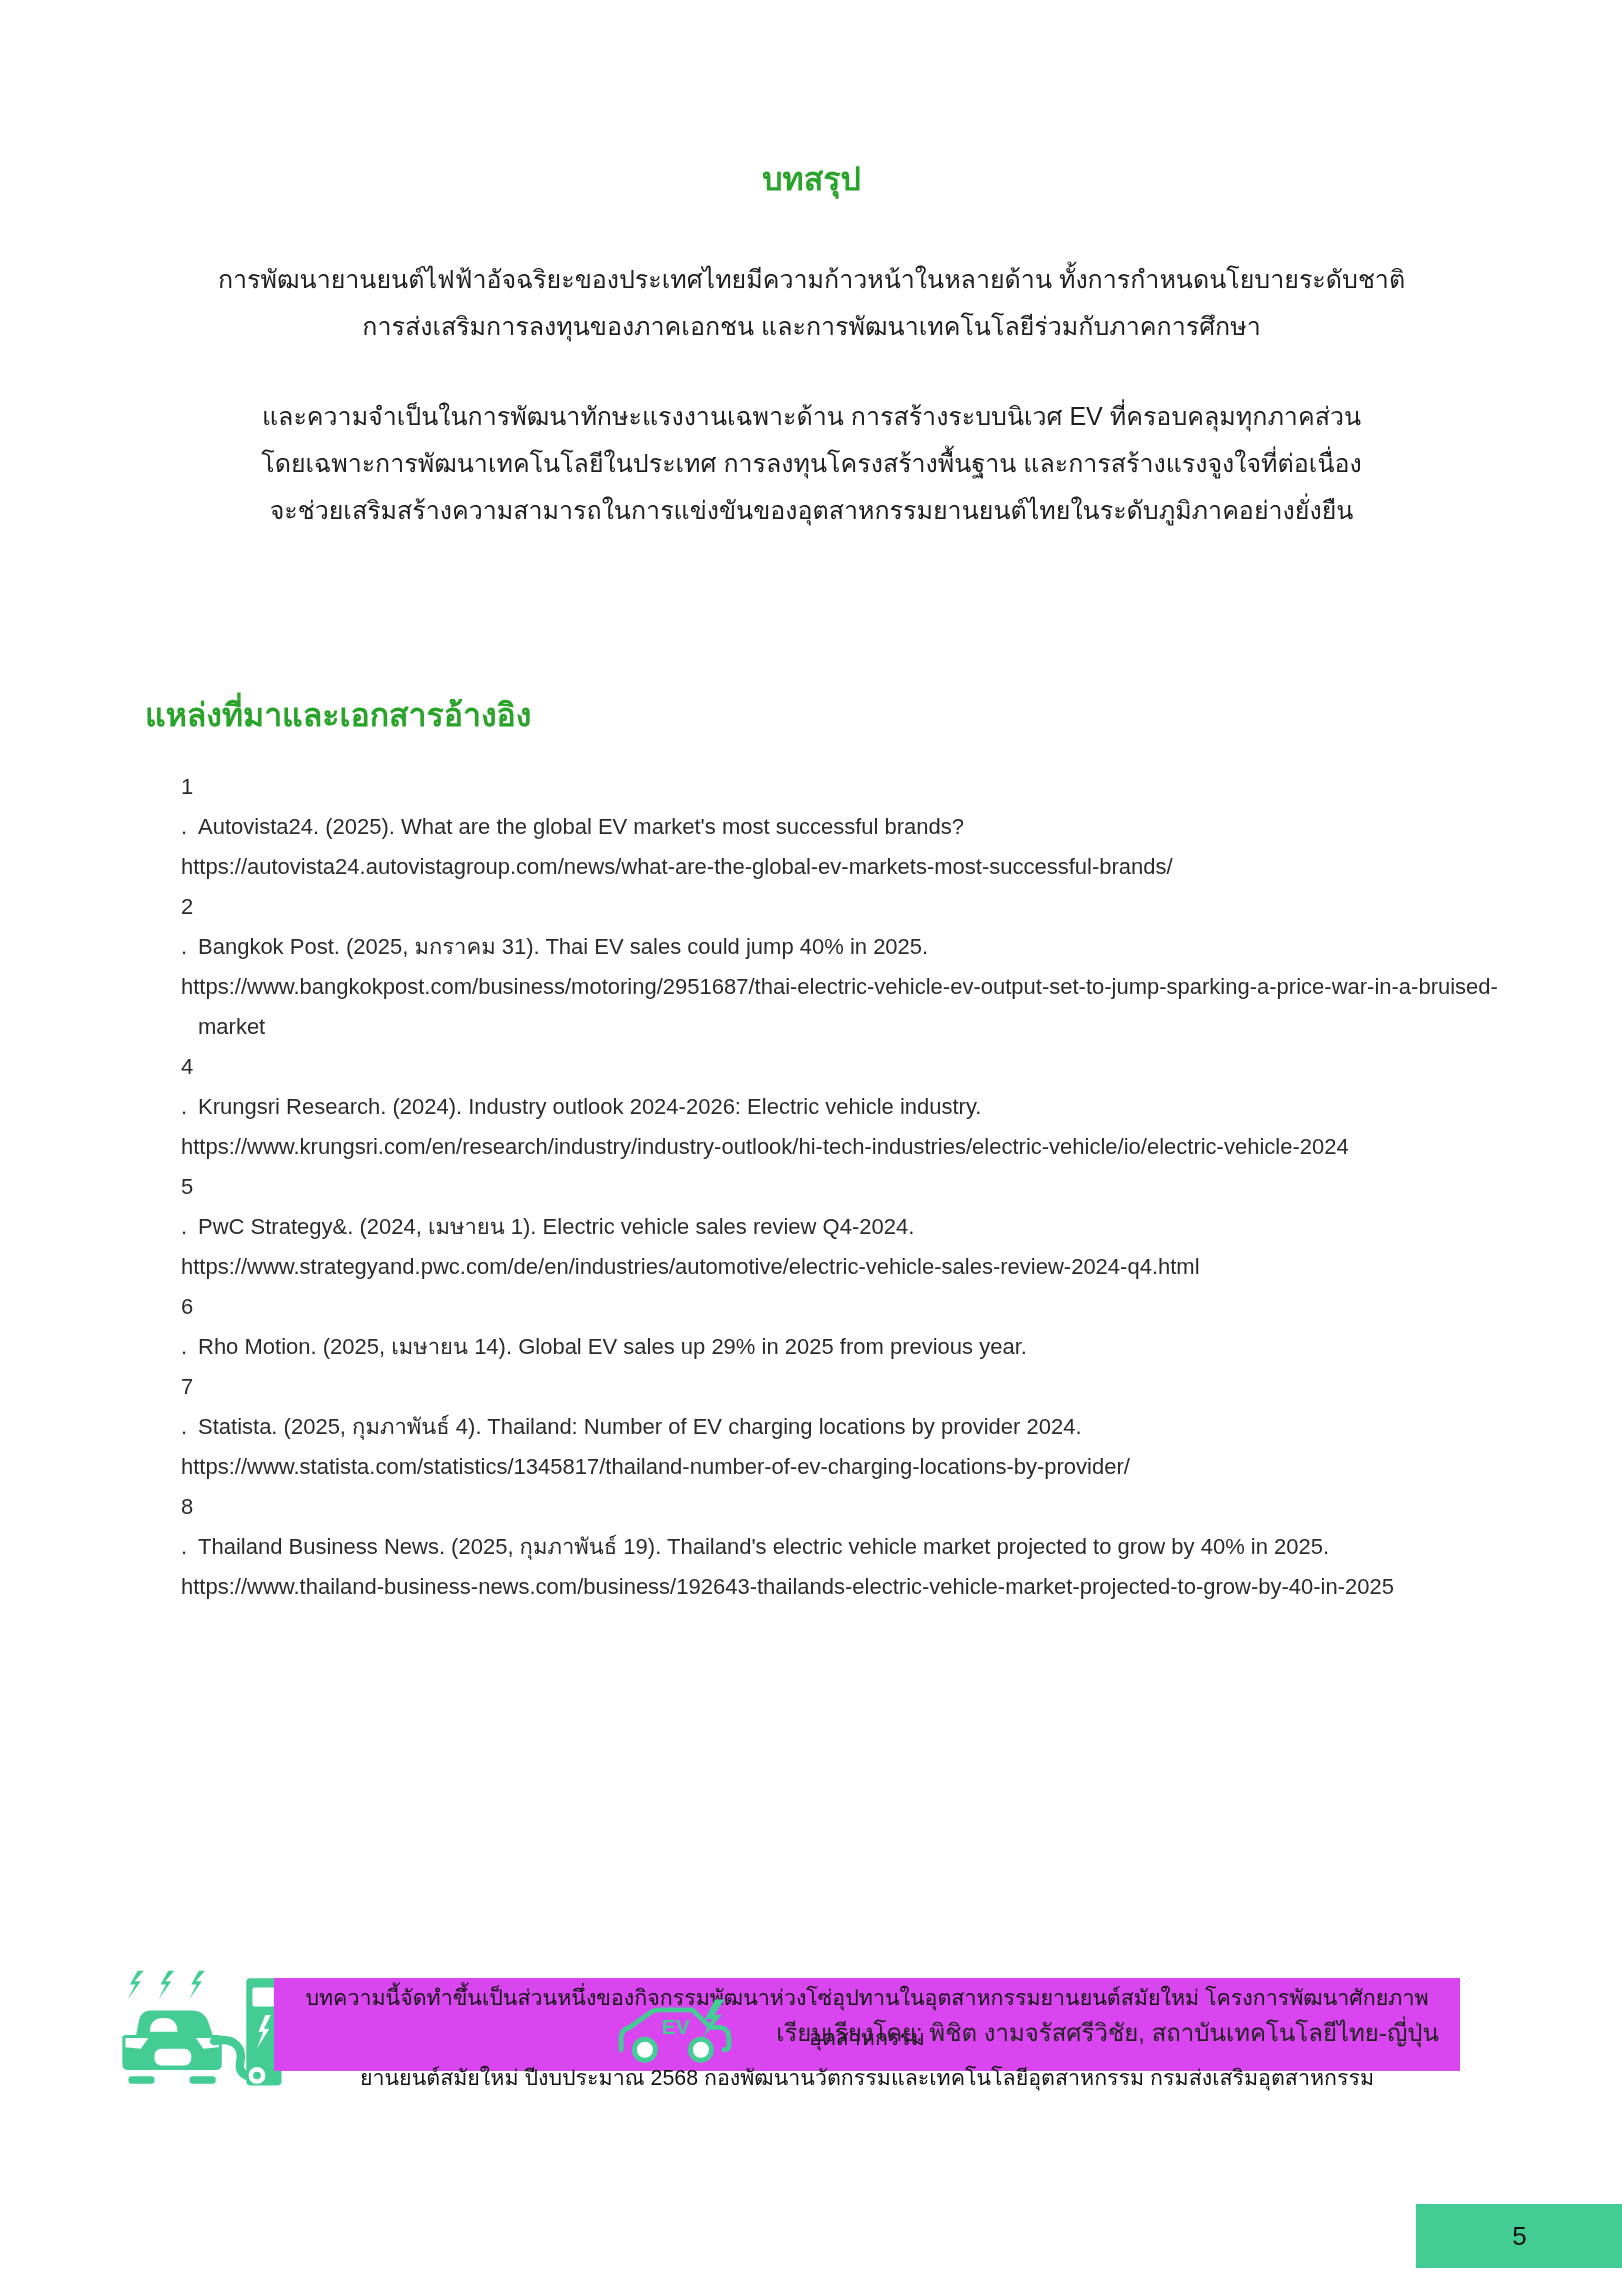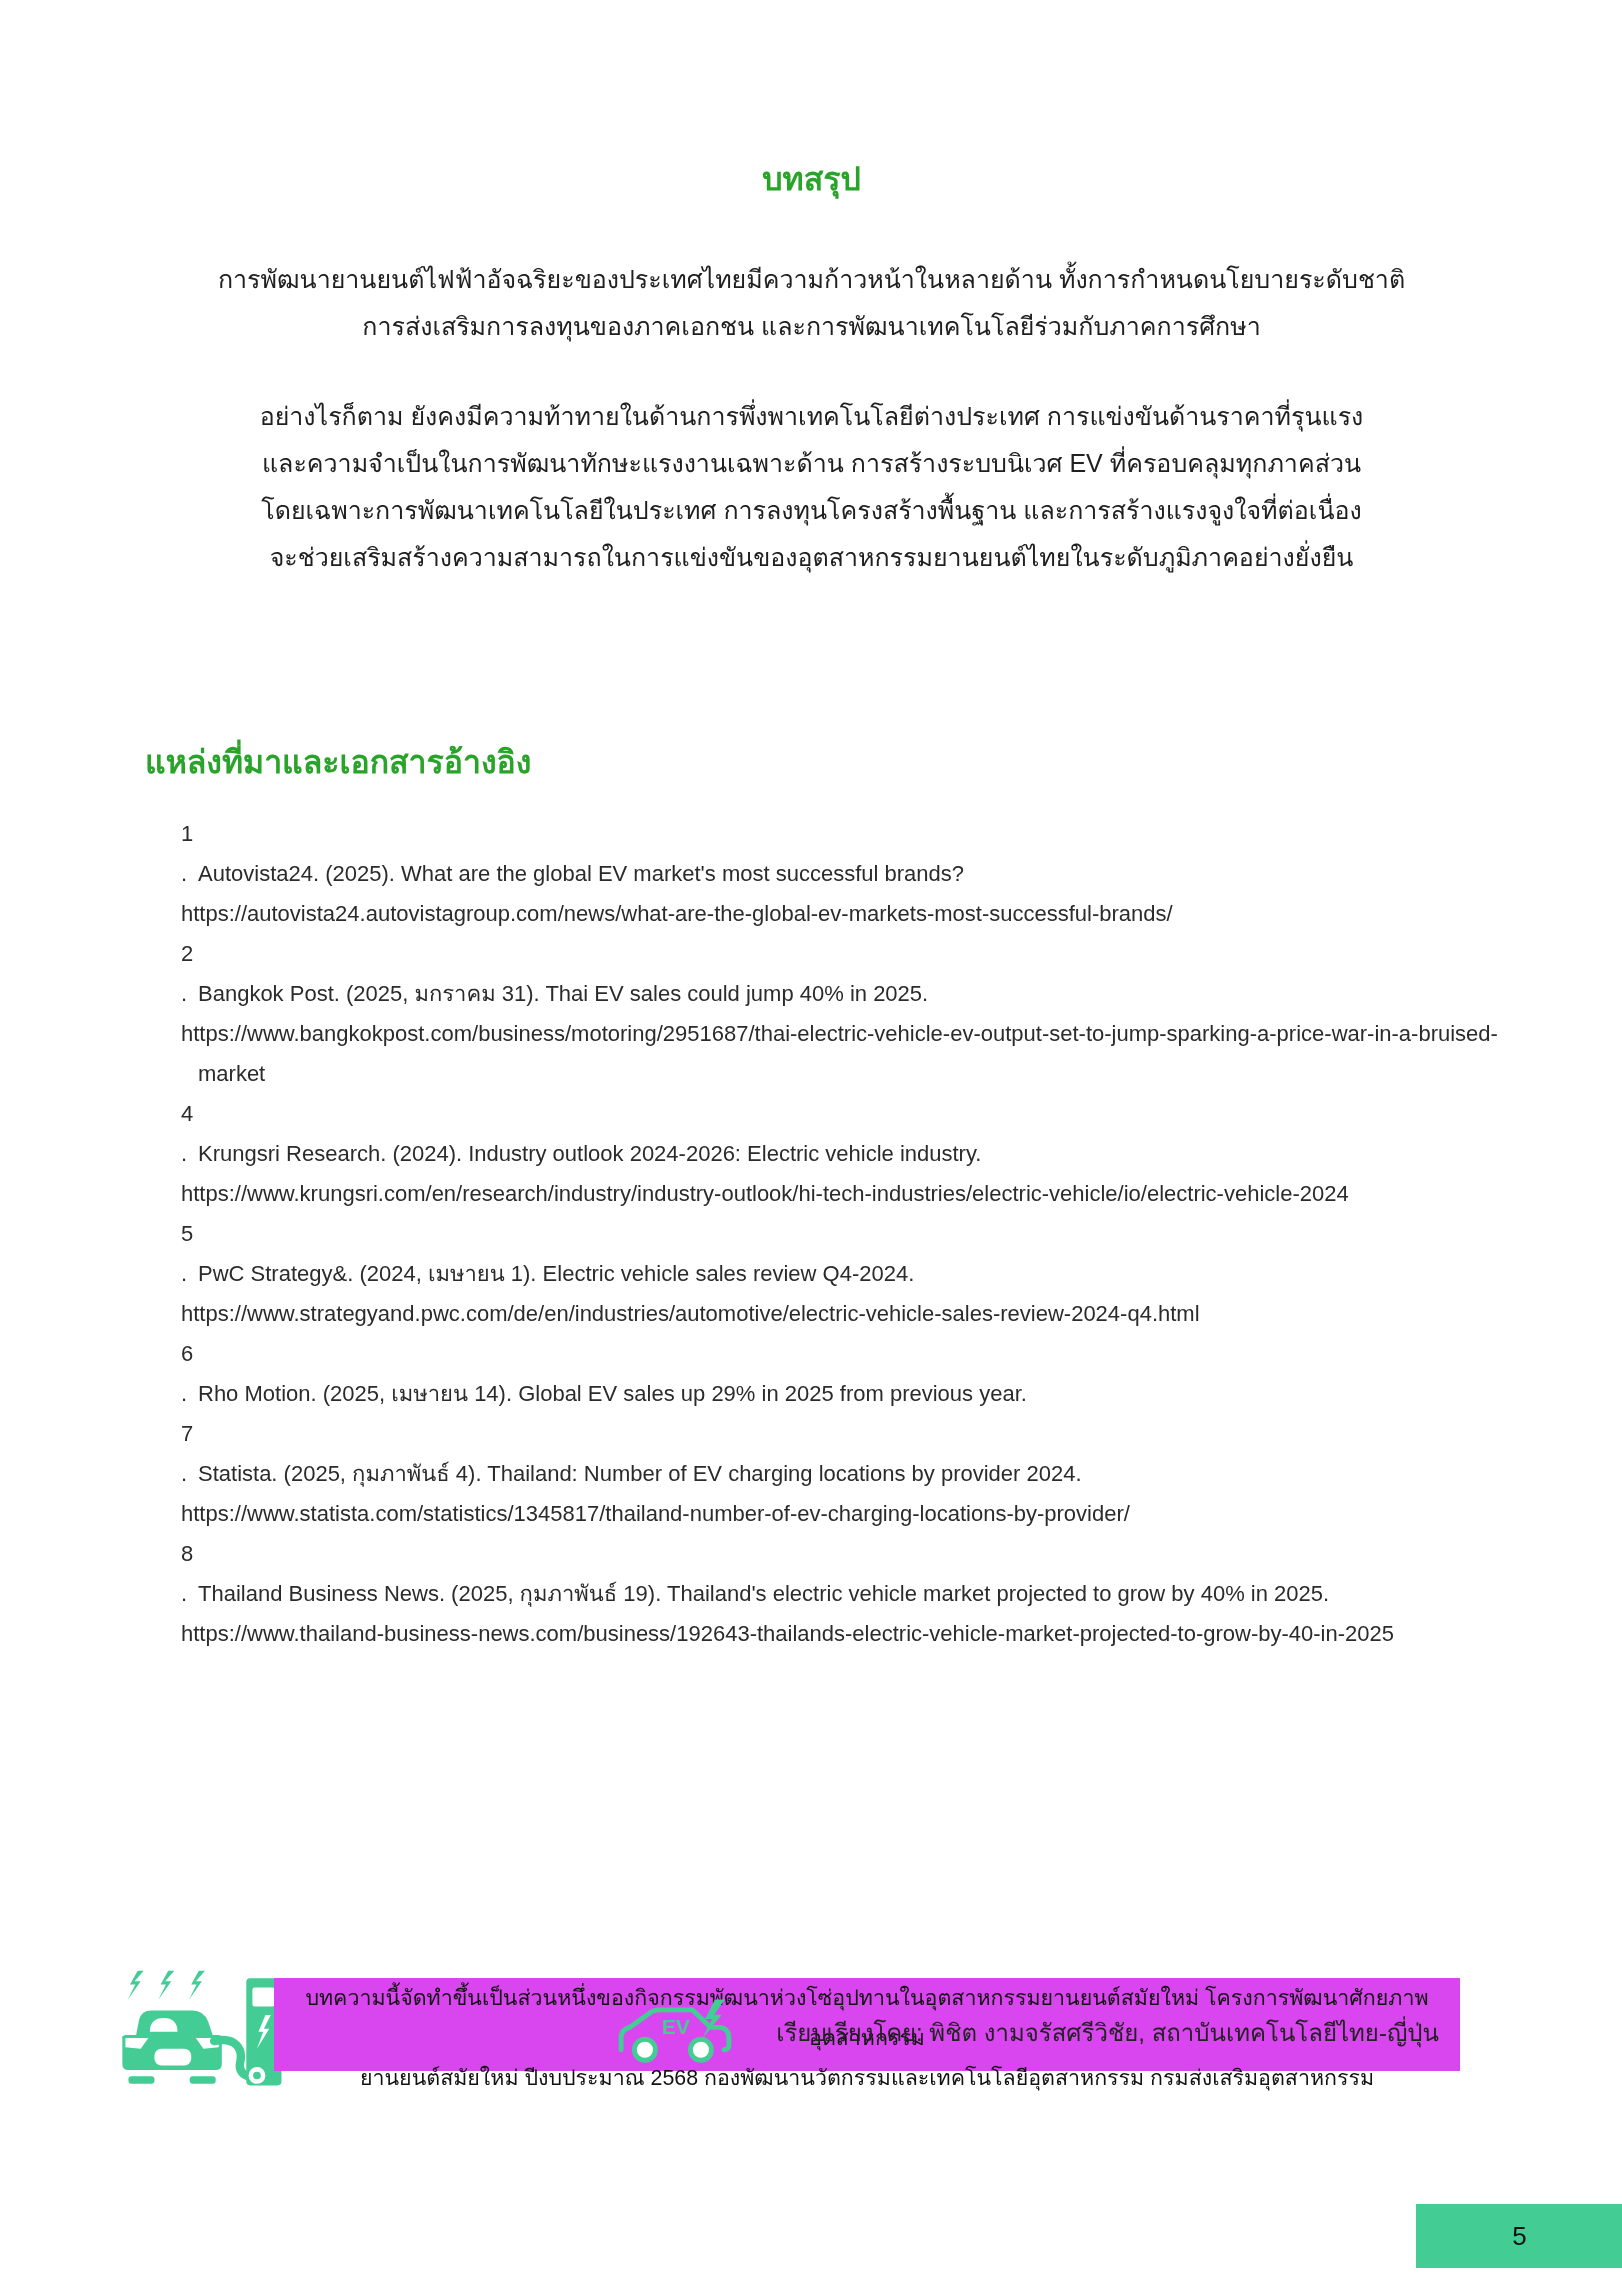--- a/index.html
+++ b/index.html
@@ -91,21 +91,20 @@
 <div class="page">
 
   <div class="page-title">บทสรุป</div>
 
   <div class="lead lead-1">
     <div>การพัฒนายานยนต์ไฟฟ้าอัจฉริยะของประเทศไทยมีความก้าวหน้าในหลายด้าน ทั้งการกำหนดนโยบายระดับชาติ</div>
     <div>การส่งเสริมการลงทุนของภาคเอกชน และการพัฒนาเทคโนโลยีร่วมกับภาคการศึกษา</div>
   </div>
 
   <div class="lead lead-2">
-    <div>อย่างไรก็ตาม ยังคงมีความท้าทายในด้านการพึ่งพาเทคโนโลยีต่างประเทศ การแข่งขันด้านราคาที่รุนแรง</div>
     <div>และความจำเป็นในการพัฒนาทักษะแรงงานเฉพาะด้าน การสร้างระบบนิเวศ EV ที่ครอบคลุมทุกภาคส่วน</div>
     <div>โดยเฉพาะการพัฒนาเทคโนโลยีในประเทศ การลงทุนโครงสร้างพื้นฐาน และการสร้างแรงจูงใจที่ต่อเนื่อง</div>
     <div>จะช่วยเสริมสร้างความสามารถในการแข่งขันของอุตสาหกรรมยานยนต์ไทยในระดับภูมิภาคอย่างยั่งยืน</div>
   </div>
 
   <div class="refs-heading">แหล่งที่มาและเอกสารอ้างอิง</div>
 
   <ol class="refs">
     <li>
       <span class="ref-num">1.</span><span>Autovista24. (2025). What are the global EV market's most successful brands?</span>

